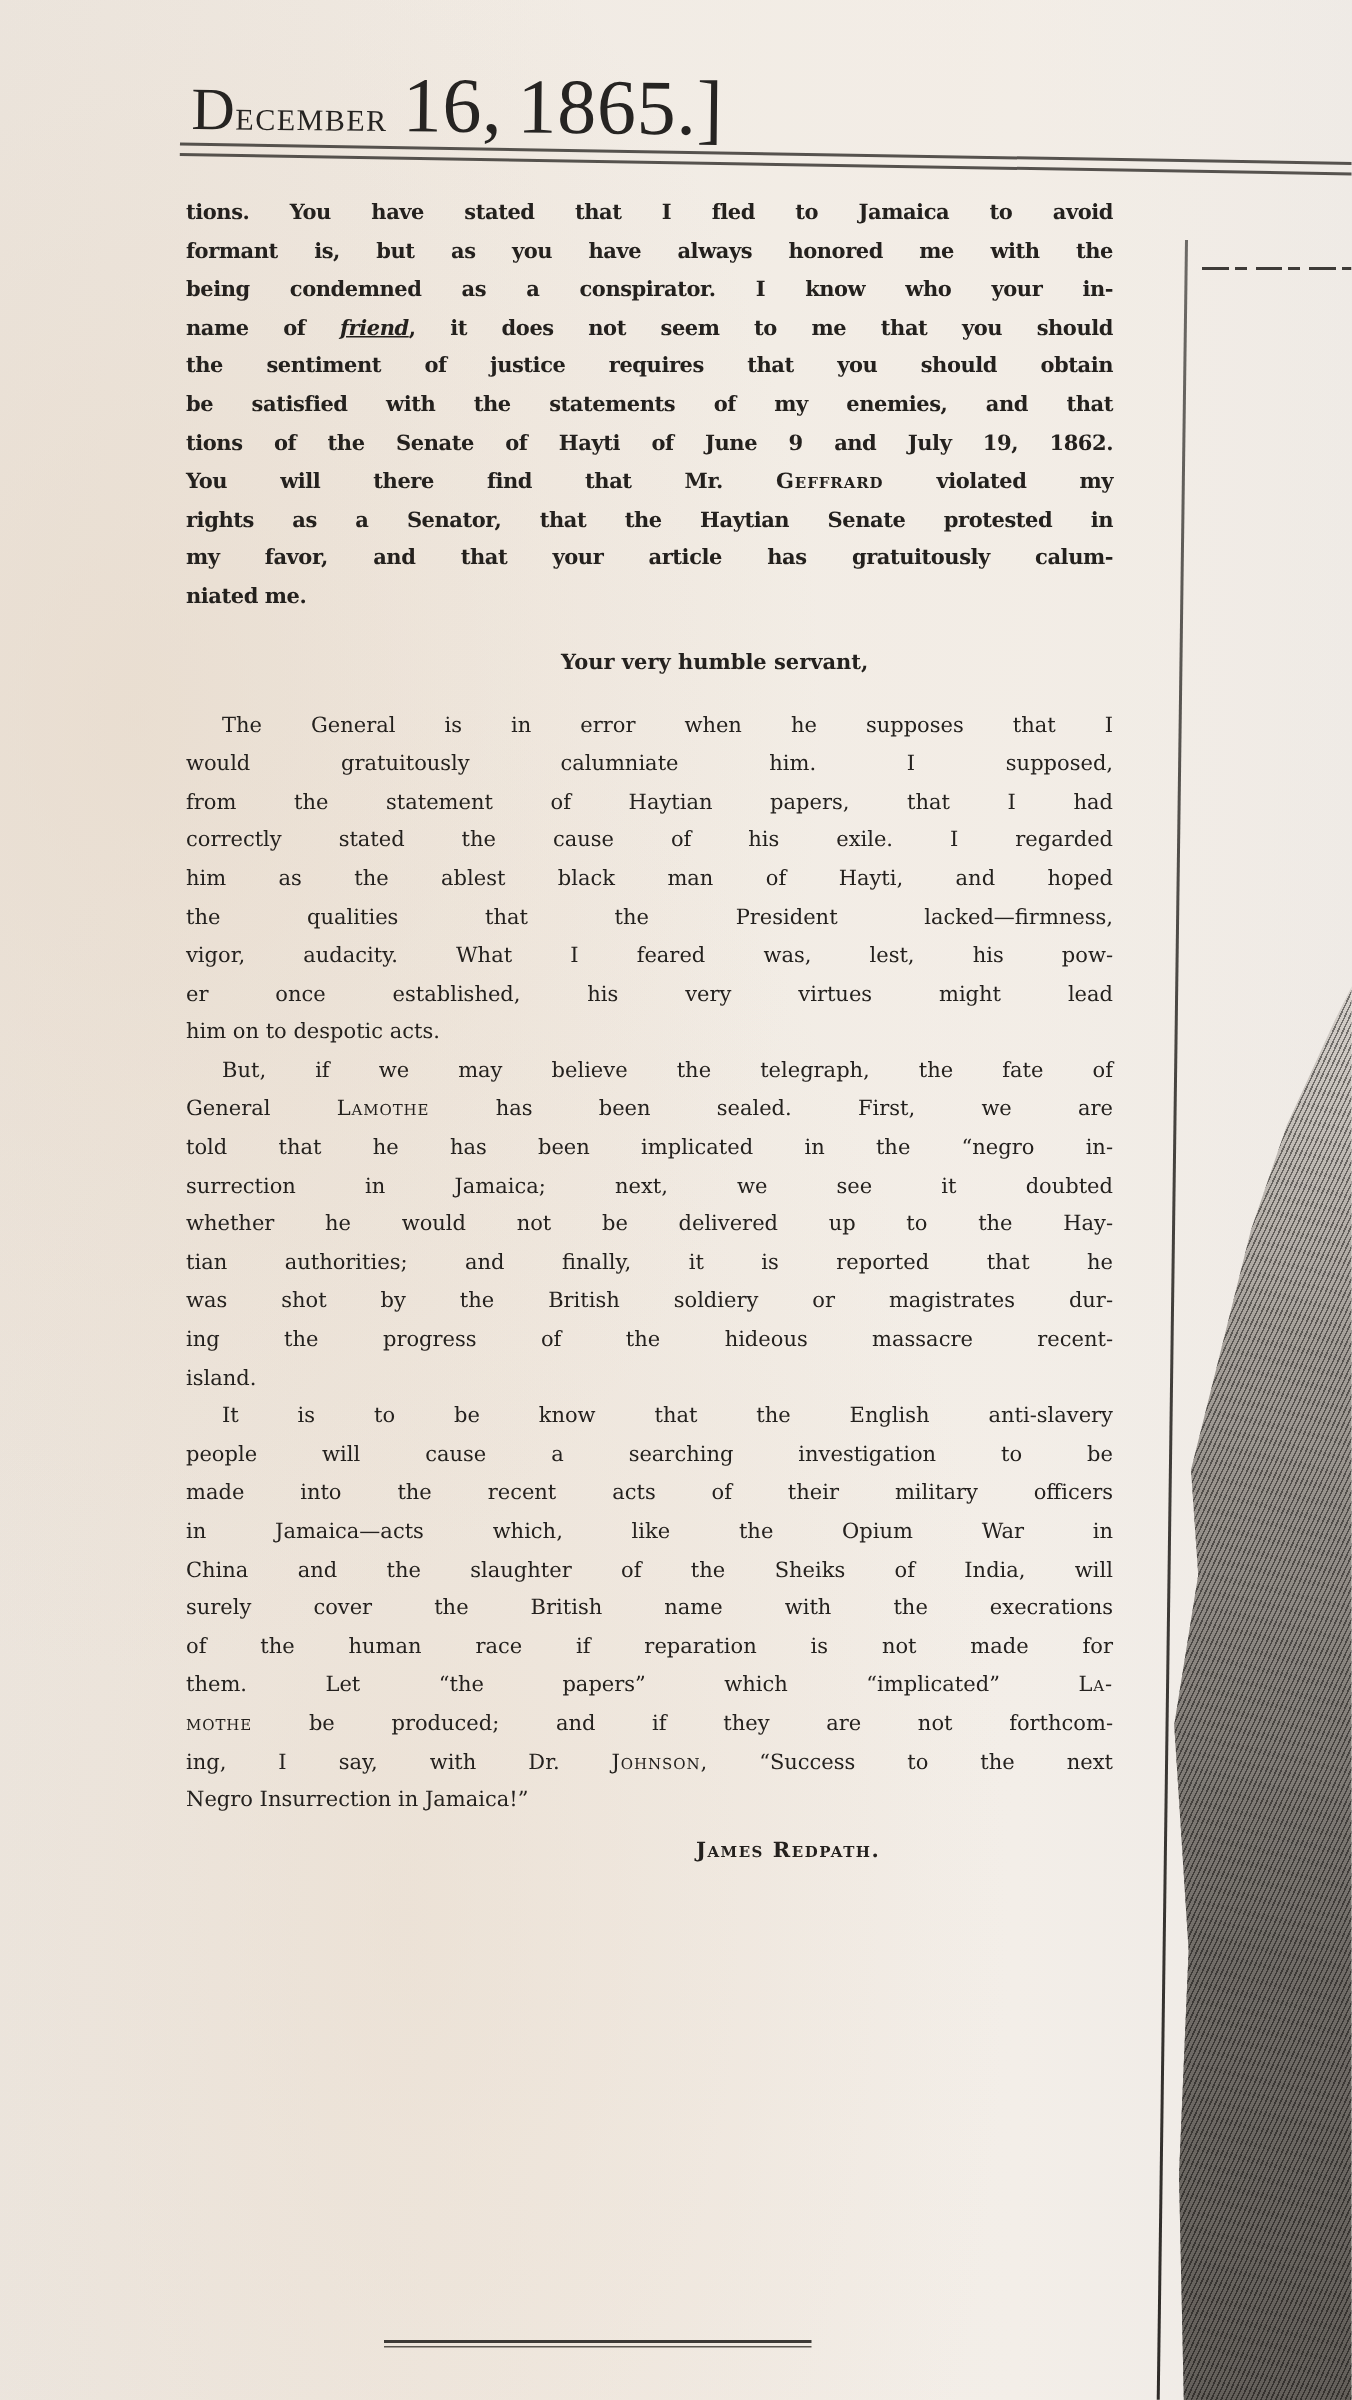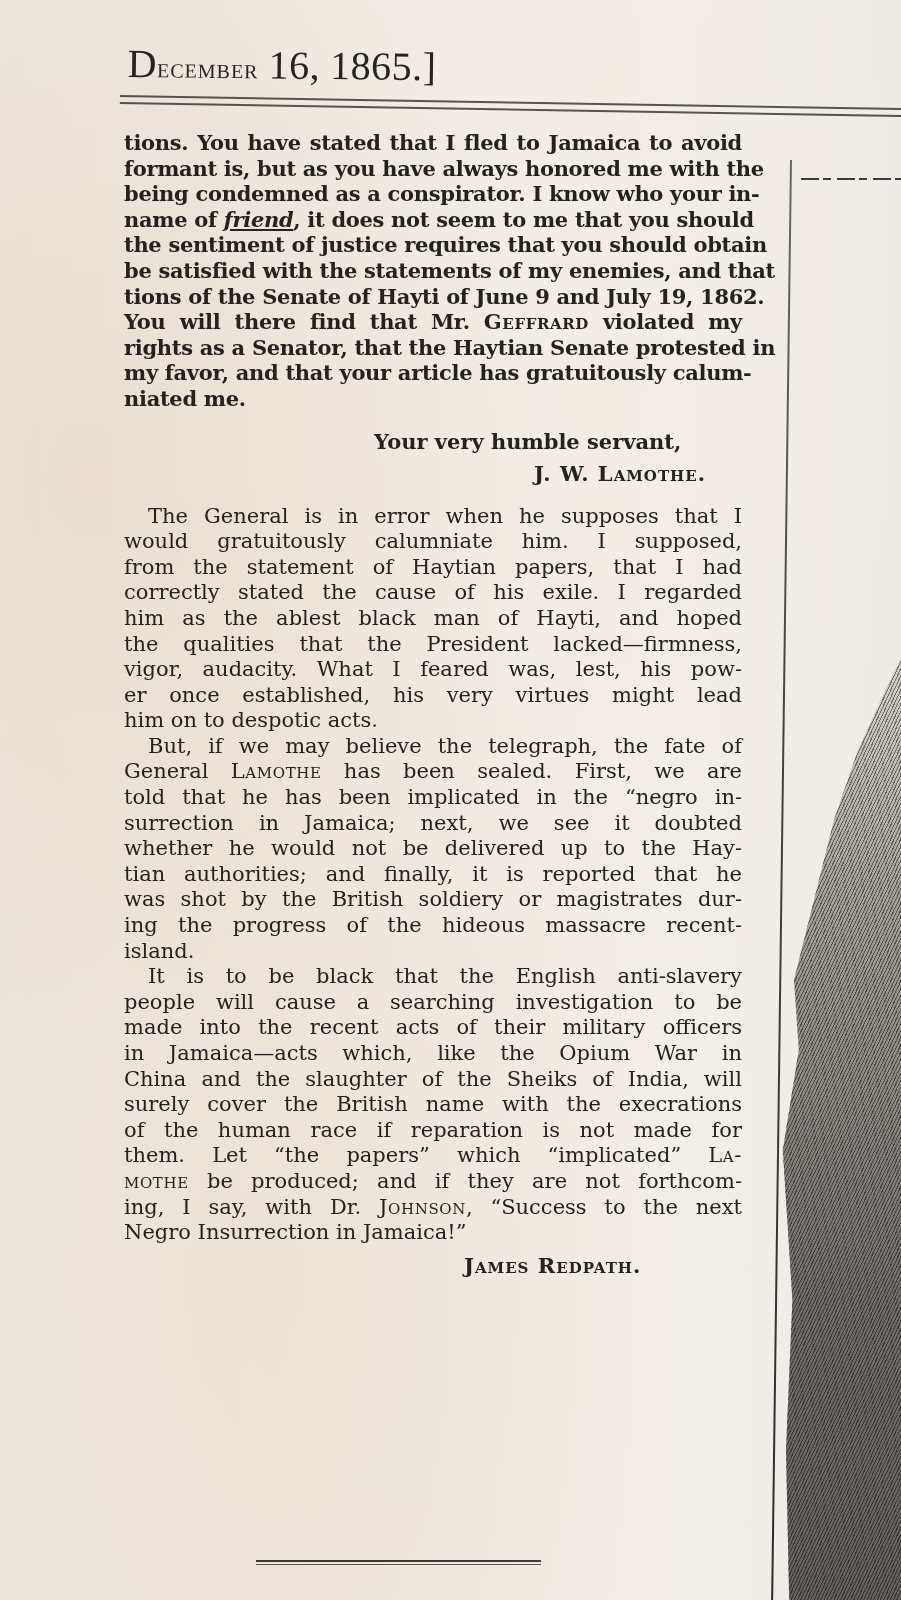--- a/index.html
+++ b/index.html
@@ -19,32 +19,32 @@
 
   .masthead {
     position: absolute; left: 128px; top: 40px;
     font-family: "Liberation Serif", "DejaVu Serif", serif;
     font-size: 38px; color: #262422; letter-spacing: 0.5px;
     transform: rotate(0.6deg); transform-origin: left top;
     white-space: nowrap;
   }
   .masthead .big { font-size: 40px; }
   .masthead .sc { font-size: 29px; letter-spacing: 1px; }
-  .masthead .num { font-size: 40px; }
+  .masthead .num { font-size: 52px; }
 
   .rule-double {
     position: absolute; left: 120px; top: 95px; width: 800px; height: 9px;
     border-top: 2px solid #3b3834; border-bottom: 2px solid #3b3834;
     transform: rotate(0.95deg); transform-origin: left top;
     opacity: 0.85;
   }
 
   .column {
     position: absolute; left: 124px; top: 130px; width: 618px;
-    font-size: 21px; line-height: 25.6px; color: #24211e;
+    font-size: 14px; line-height: 25.6px; color: #24211e;
     text-align: justify;
   }
   .line { display: block; white-space: nowrap; text-align: justify; text-align-last: justify; height: 25.6px; }
   .line.last { text-align-last: left; }
   .line.bold { font-weight: bold; letter-spacing: -0.3px; }
   .line.indent { padding-left: 24px; }
   .sc { font-variant: small-caps; letter-spacing: 0.6px; }
   .it { font-style: italic; text-decoration: underline; }
 
   .closing { display: block; white-space: nowrap; height: 32px; line-height: 32px; font-weight: bold; }
@@ -105,21 +105,20 @@
       <span class="line bold">the sentiment of justice requires that you should obtain</span>
       <span class="line bold">be satisfied with the statements of my enemies, and that</span>
       <span class="line bold">tions of the Senate of Hayti of June 9 and July 19, 1862.</span>
       <span class="line bold"><span>You will there find that Mr. </span><span class="sc">Geffrard</span><span> violated my</span></span>
       <span class="line bold">rights as a Senator, that the Haytian Senate protested in</span>
       <span class="line bold">my favor, and that your article has gratuitously calum-</span>
       <span class="line bold last">niated me.</span>
 
       <span class="gap"></span>
       <span class="closing c2">Your very humble servant,</span>
-      <span class="closing c3 sc">J. W. Lamothe.</span>
     </div>
 
     <span class="gap"></span>
 
     <div>
       <span class="line indent">The General is in error when he supposes that I</span>
       <span class="line">would gratuitously calumniate him.  I supposed,</span>
       <span class="line">from the statement of Haytian papers, that I had</span>
       <span class="line">correctly stated the cause of his exile.  I regarded</span>
       <span class="line">him as the ablest black man of Hayti, and hoped</span>
@@ -135,21 +134,21 @@
       <span class="line">told that he has been implicated in the “negro in-</span>
       <span class="line">surrection in Jamaica; next, we see it doubted</span>
       <span class="line">whether he would not be delivered up to the Hay-</span>
       <span class="line">tian authorities; and finally, it is reported that he</span>
       <span class="line">was shot by the British soldiery or magistrates dur-</span>
       <span class="line">ing the progress of the hideous massacre recent-</span>
       <span class="line last">island.</span>
     </div>
 
     <div>
-      <span class="line indent">It is to be black that the English anti-slavery</span>
+      <span class="line indent">It is to be know that the English anti-slavery</span>
       <span class="line">people will cause a searching investigation to be</span>
       <span class="line">made into the recent acts of their military officers</span>
       <span class="line">in Jamaica—acts which, like the Opium War in</span>
       <span class="line">China and the slaughter of the Sheiks of India, will</span>
       <span class="line">surely cover the British name with the execrations</span>
       <span class="line">of the human race if reparation is not made for</span>
       <span class="line"><span>them.  Let “the papers” which “implicated” </span><span class="sc">La-</span></span>
       <span class="line"><span class="sc">mothe</span><span> be produced; and if they are not forthcom-</span></span>
       <span class="line"><span>ing, I say, with Dr. </span><span class="sc">Johnson</span><span>, “Success to the next</span></span>
       <span class="line last">Negro Insurrection in Jamaica!”</span>

